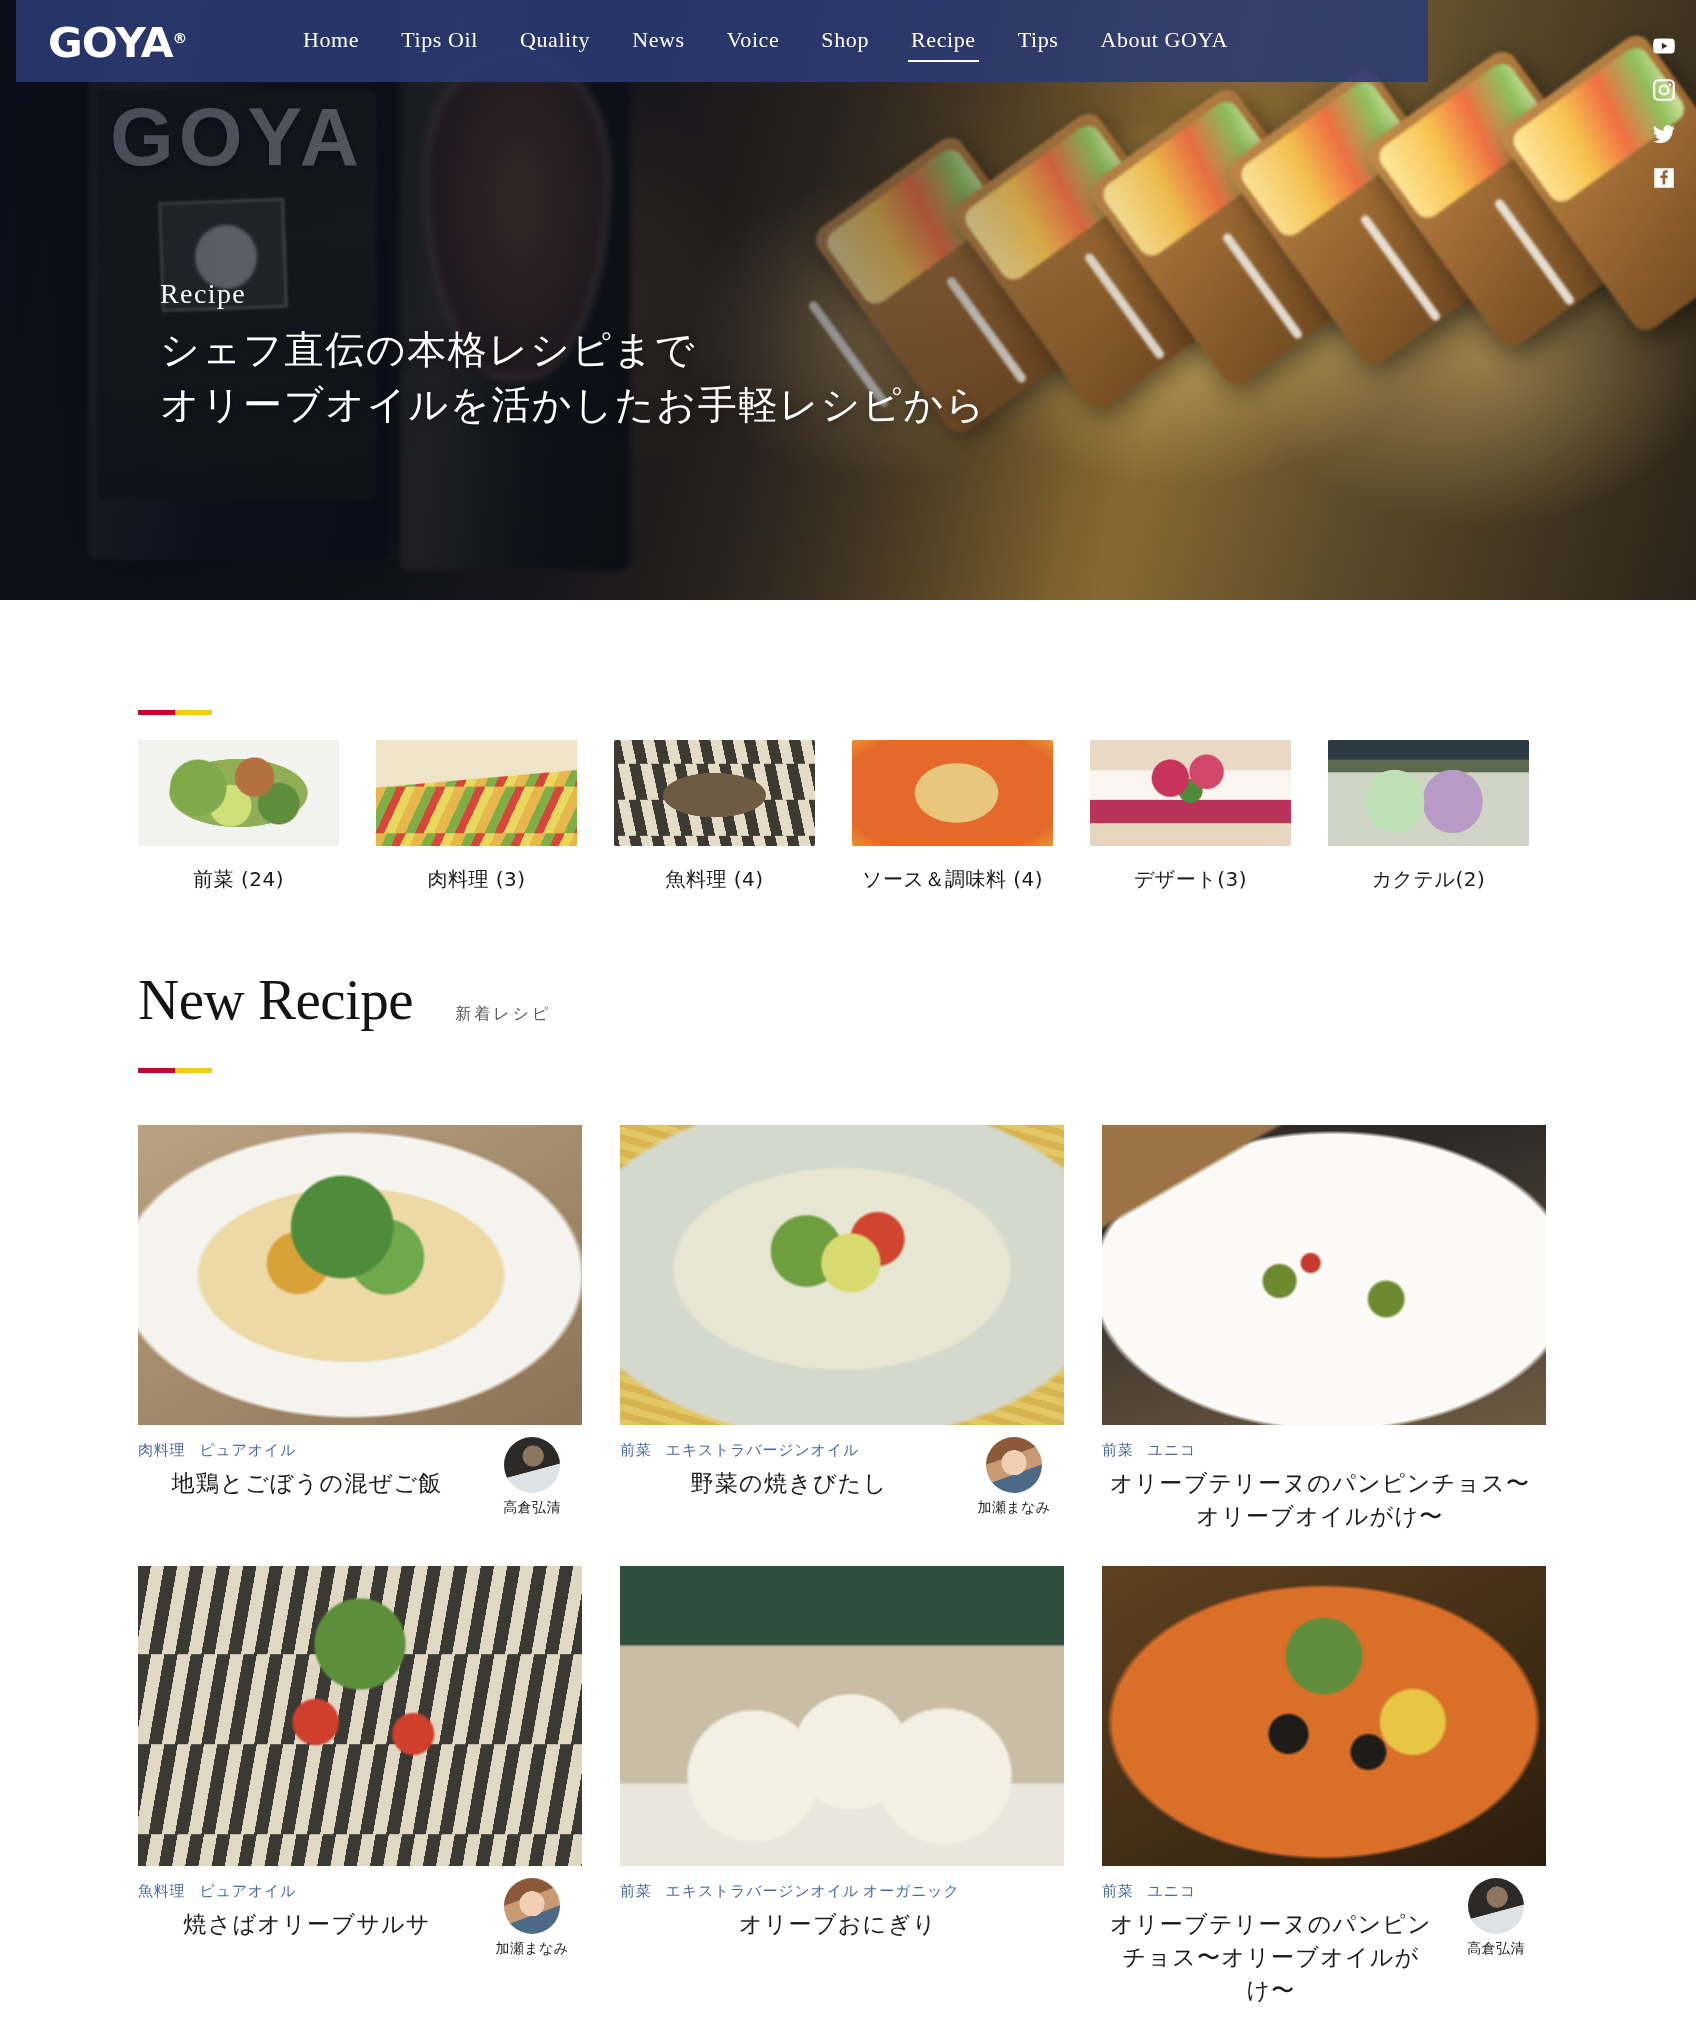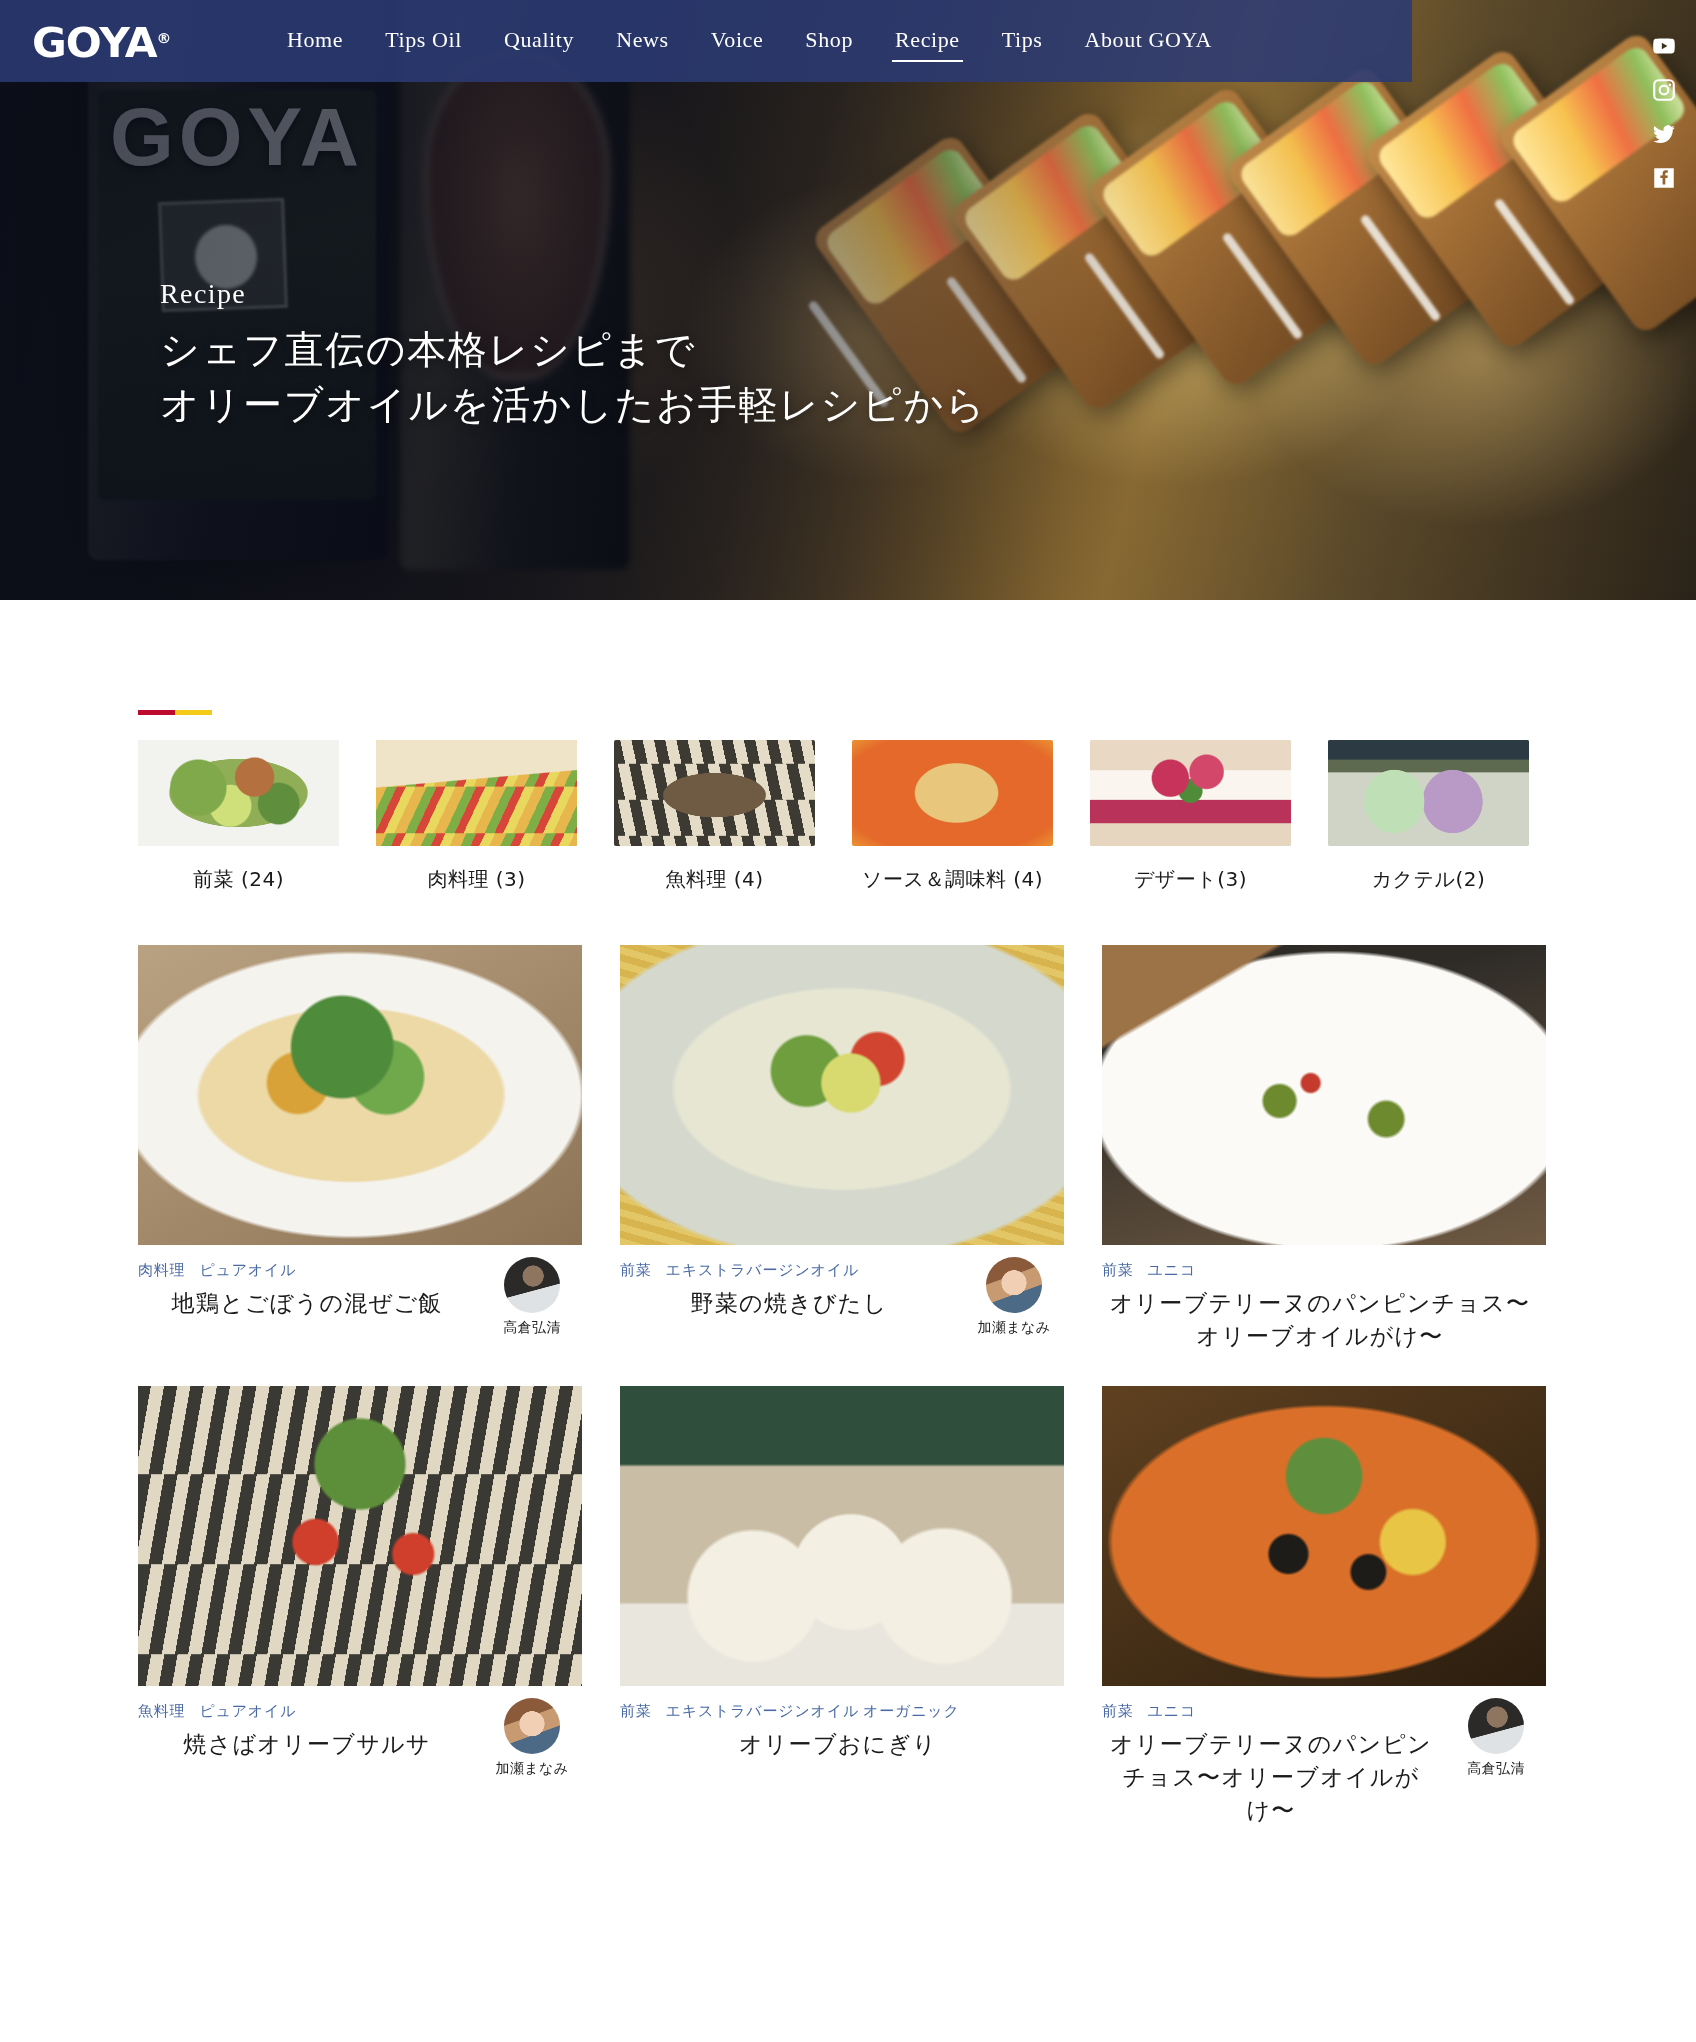--- a/index.html
+++ b/index.html
@@ -92,21 +92,21 @@
     position:absolute; width:9px; height:128px; background:rgba(246,244,238,.85);
     border-radius:5px; transform:rotate(-36deg);
   }
   .hero-shade {
     position:absolute; inset:0;
     background:linear-gradient(100deg, rgba(10,14,30,.70) 0%, rgba(10,14,30,.58) 36%, rgba(12,16,32,.34) 52%, rgba(0,0,0,.05) 64%, rgba(0,0,0,0) 78%);
   }
 
   
   .header {
-    position:absolute; left:0; top:0; width:1412px; height:82px;
+    position:absolute; left:16px; top:0; width:1412px; height:82px;
     background:rgba(43,58,115,.88);
     z-index:40;
   }
   .logo {
     position:absolute; left:32px; top:20px;
     font-size:40px; font-weight:bold; letter-spacing:-1px;
     color:#fff;
     font-family:"DejaVu Sans", sans-serif;
     transform:scaleX(1.06);
     transform-origin:left center;
@@ -438,20 +438,27 @@
       <a href="#" class="cat-item">
         <div class="cat-thumb">
             <div class="ph ph-cocktail"></div>
           </div>
         <div class="cat-label">カクテル(2)</div>
       </a>
     </div>
   </div>
 
   <div class="container">
+    <div class="section-head">
+      <div class="section-title-row">
+        <div class="section-title">New Recipe</div>
+        <div class="section-sub">新着レシピ</div>
+      </div>
+      <div class="accent"></div>
+    </div>
 
     <div class="recipe-grid">
 
       <a href="#" class="recipe-card">
         <div class="recipe-thumb">
             <div class="ph rp-rice"></div>
           </div>
         <div class="recipe-meta">
           <div class="tags">
             <span>肉料理</span>

